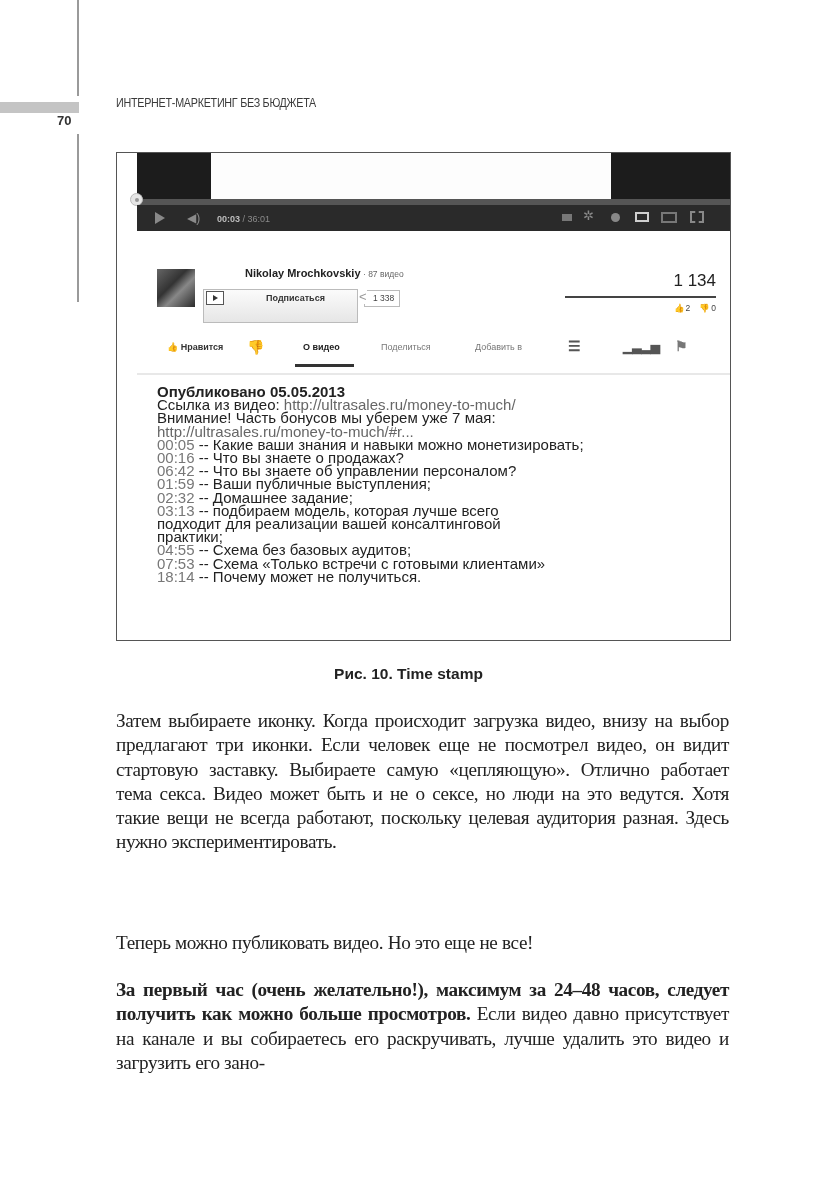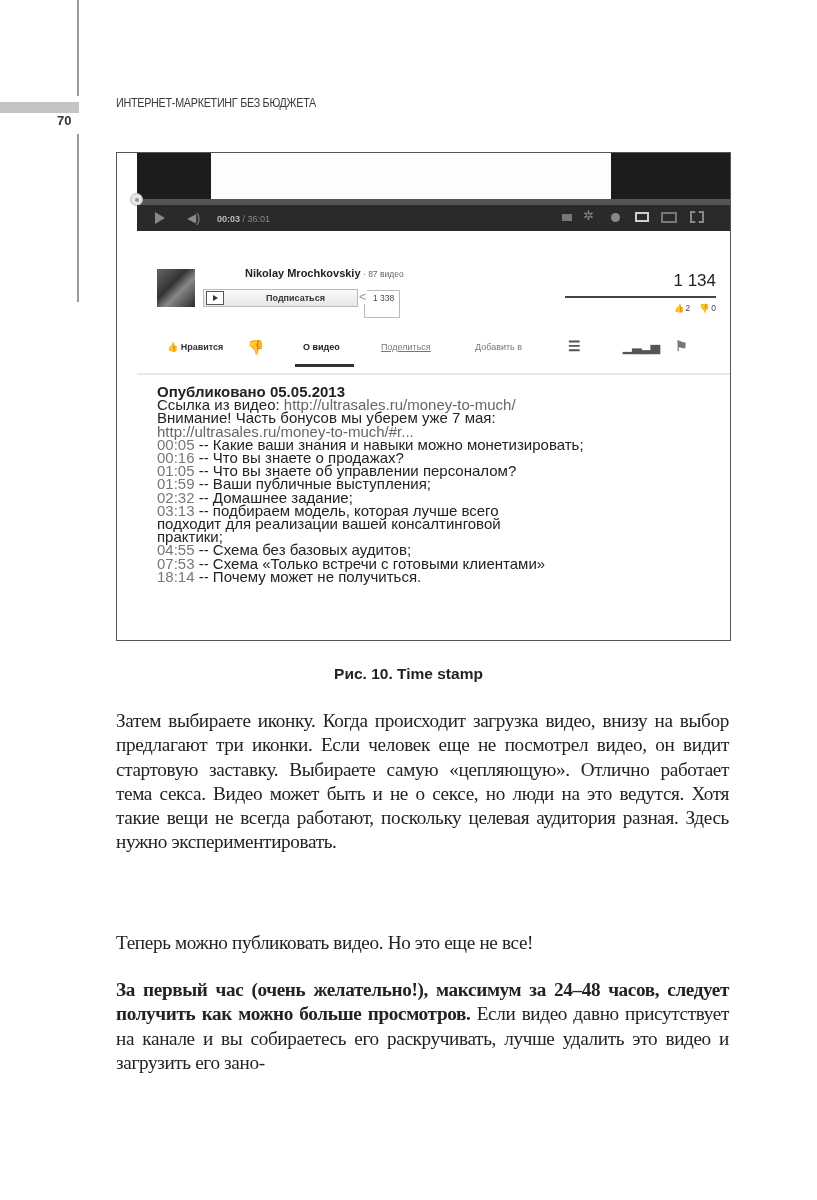--- a/index.html
+++ b/index.html
@@ -30,38 +30,38 @@
   .ctl-gear { left:446px; font-size:13px; top:3px; }
   .ctl-info { left:474px; top:8px; width:9px; height:9px; border-radius:50%; background:#888; }
   .ctl-small { left:498px; top:7px; width:14px; height:10px; border:2px solid #cfcfcf; box-sizing:border-box; }
   .ctl-large { left:524px; top:7px; width:16px; height:11px; border:2px solid #777; box-sizing:border-box; }
   .ctl-full { left:553px; top:6px; width:14px; height:12px; border:2px dashed #888; box-sizing:border-box; }
 
   .video-title { position:absolute; left:40px; top:92px; font-size:12.5px; font-weight:bold; color:#111; letter-spacing:-0.2px; }
   .avatar { position:absolute; left:40px; top:116px; width:38px; height:38px; background:linear-gradient(135deg,#666 0%,#333 40%,#888 60%,#2a2a2a 100%); }
   .channel-name { position:absolute; left:88px; top:114px; font-size:11px; font-weight:bold; color:#222;margin-left:40px; }
   .channel-count { color:#666; font-weight:normal; font-size:8.5px; }
-  .sub-btn { position:absolute; left:86px; top:136px; width:155px; height:18px; border:1px solid #bbb; box-sizing:border-box; background:linear-gradient(#fbfbfb,#e6e6e6); font-size:9px; font-weight:bold; color:#333; }
+  .sub-btn { position:absolute; left:86px; top:136px; width:155px; height:34px; border:1px solid #bbb; box-sizing:border-box; background:linear-gradient(#fbfbfb,#e6e6e6); font-size:9px; font-weight:bold; color:#333; }
   .sub-btn .play-ico { position:absolute; left:2px; top:1px; width:18px; height:14px; border:1px solid #555; box-sizing:border-box; background:#fff; }
   .sub-btn .play-ico::after { content:""; position:absolute; left:6px; top:3px; border-left:5px solid #333; border-top:3px solid transparent; border-bottom:3px solid transparent; }
   .sub-btn .lbl { position:absolute; left:0; right:0; top:3px; text-align:center; padding-left:30px; }
-  .sub-count { position:absolute; left:247px; top:137px; height:28px; border:1px solid #bbb; box-sizing:border-box; padding:0 5px 0 8px; font-size:8.5px; color:#444; line-height:14px; }
+  .sub-count { position:absolute; left:247px; top:137px; height:17px; border:1px solid #bbb; box-sizing:border-box; padding:0 5px 0 8px; font-size:8.5px; color:#444; line-height:14px; }
   .sub-count::before { content:"<"; position:absolute; left:-6px; top:-1px; font-size:13px; color:#999; background:#fff; line-height:14px; }
   .views { position:absolute; right:14px; top:118px; font-size:17px; color:#222; }
   .views-bar { position:absolute; left:448px; right:14px; top:143px; height:2px; background:#444; }
   .likes { position:absolute; right:14px; top:150px; font-size:8.5px; color:#444; }
   .likes span { margin-left:7px; }
 
   .actions { position:absolute; left:20px; right:0; top:180px; height:40px; border-bottom:2px solid #e8e8e8; font-size:9px; }
   .act { position:absolute; top:9px; color:#666; font-weight:bold; }
   .act-like { left:30px; color:#333; }
   .act-dislike { left:110px; color:#333; font-size:14px; top:6px; }
   .act-about { left:166px; color:#222; }
   .act-about::after { content:""; position:absolute; left:-8px; right:-14px; top:22px; height:3px; background:#333; }
-  .act-share { left:244px; font-weight:normal; color:#777;text-decoration:underline; }
+  .act-share { left:244px; font-weight:normal; color:#777; }
   .act-add { left:338px; font-weight:normal; color:#777; }
   .act-trans { left:431px; font-size:14px; top:5px; color:#555; }
   .act-stats { left:486px; font-size:12px; top:7px; color:#555; }
   .act-flag { left:538px; font-size:14px; top:5px; color:#777; }
 
   .desc { position:absolute; left:40px; top:232px; right:10px; font-size:15px; line-height:13.2px; color:#222; }
   .desc .pub { font-weight:bold; }
   .desc .url { color:#666; }
   .desc .ts { color:#777; }
 
@@ -130,21 +130,21 @@
   </div>
 
   <div class="desc">
     <div class="pub">Опубликовано 05.05.2013</div>
     <div><span>Ссылка из видео: </span><span class="url">http://ultrasales.ru/money-to-much/</span></div>
     <div>Внимание! Часть бонусов мы уберем уже 7 мая:</div>
     <div class="url">http://ultrasales.ru/money-to-much/#r...</div>
     <div>
       <div><span class="ts">00:05</span><span> -- Какие ваши знания и навыки можно монетизировать;</span></div>
       <div><span class="ts">00:16</span><span> -- Что вы знаете о продажах?</span></div>
-      <div><span class="ts">01:05</span><span> -- Что вы знаете об управлении персоналом?</span></div>
+      <div><span class="ts">06:42</span><span> -- Что вы знаете об управлении персоналом?</span></div>
       <div><span class="ts">01:59</span><span> -- Ваши публичные выступления;</span></div>
       <div><span class="ts">02:32</span><span> -- Домашнее задание;</span></div>
       <div style="width:370px"><span class="ts">03:13</span><span> -- подбираем модель, которая лучше всего подходит для реализации вашей консалтинговой практики;</span></div>
       <div><span class="ts">04:55</span><span> -- Схема без базовых аудитов;</span></div>
       <div><span class="ts">07:53</span><span> -- Схема «Только встречи с готовыми клиентами»</span></div>
       <div><span class="ts">18:14</span><span> -- Почему может не получиться.</span></div>
     </div>
   </div>
 </div>
 

